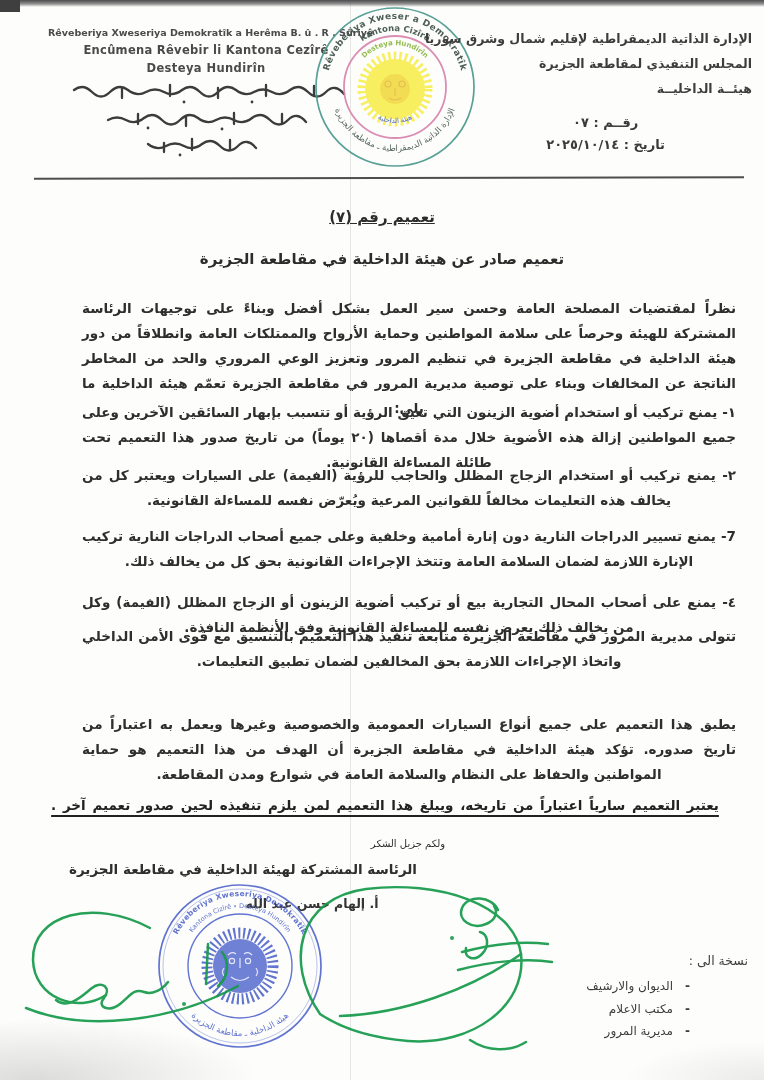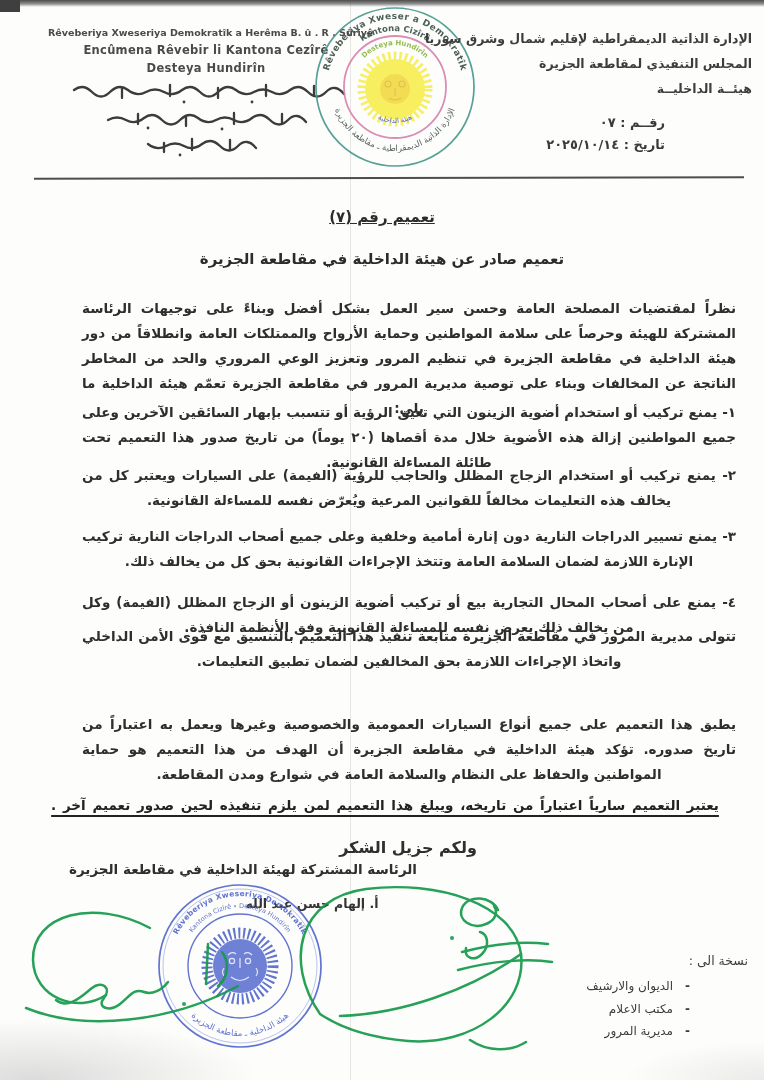--- a/index.html
+++ b/index.html
@@ -15,36 +15,36 @@
   .scan-br{position:absolute;right:0;bottom:0;width:140px;height:40px;
            background:radial-gradient(ellipse at 100% 100%,rgba(120,120,120,.14),rgba(0,0,0,0) 70%);}
   
   .hdr-left{position:absolute;top:24px;left:48px;width:316px;text-align:center;color:#4a4a4a;}
   .hdr-left .l1{font-size:9.5px;font-weight:bold;white-space:nowrap;line-height:17px;}
   .hdr-left .l2{font-size:11.5px;font-weight:bold;white-space:nowrap;line-height:18px;letter-spacing:.3px;}
   .hdr-left .l3{font-size:11.5px;font-weight:bold;white-space:nowrap;line-height:18px;letter-spacing:.4px;}
   .syriac{position:absolute;top:82px;left:52px;}
   .hdr-right{position:absolute;top:26px;right:12px;width:268px;text-align:center;direction:rtl;color:#3d3d3d;}
   .hdr-right .a{font-size:12.5px;font-weight:bold;white-space:nowrap;line-height:25px;text-align:right;}
-  .ref{position:absolute;top:112px;right:99px;direction:rtl;text-align:right;color:#3a3a3a;}
+  .ref{position:absolute;top:112px;right:99px;direction:rtl;text-align:center;color:#3a3a3a;}
   .ref .row{font-size:13px;font-weight:bold;line-height:22px;white-space:nowrap;}
   .hdr-stamp{position:absolute;top:4px;left:312px;opacity:.93;}
   .divider{position:absolute;top:177px;left:34px;right:20px;height:2px;background:#4e4e4e;transform:rotate(-.12deg);}
   
   .t1{position:absolute;top:208px;left:0;right:0;text-align:center;direction:rtl;
       font-size:15px;font-weight:bold;color:#2c2c2c;text-decoration:underline;}
   .t2{position:absolute;top:250px;left:0;right:0;text-align:center;direction:rtl;
       font-size:15px;font-weight:bold;color:#2c2c2c;}
   .para{position:absolute;right:28px;left:34px;direction:rtl;text-align:justify;text-align-last:center;
         font-size:13.5px;font-weight:bold;line-height:25px;color:#2e2e2e;margin-left:48px;}
   .validity{position:absolute;top:797px;right:28px;left:34px;direction:rtl;text-align:center;
         font-size:13.5px;font-weight:bold;color:#222;
         text-decoration:underline;text-underline-offset:5px;text-decoration-thickness:1.5px;word-spacing:2px;}
   .thanks{position:absolute;top:838px;left:308px;width:200px;text-align:center;direction:rtl;
-        font-size:16px;font-weight:bold;}
+        font-size:10px;font-weight:normal;}
   .copres{position:absolute;top:861px;left:68px;width:350px;text-align:center;direction:rtl;
         font-size:13.5px;font-weight:bold;white-space:nowrap;}
   .name-r{position:absolute;top:896px;left:222px;width:180px;text-align:center;direction:rtl;
         font-size:12.5px;font-weight:bold;color:#343434;}
   .name-l{position:absolute;top:894px;left:24px;width:136px;text-align:center;direction:rtl;
         font-size:12.5px;font-weight:bold;color:#343434;}
   .bottom-stamp{position:absolute;top:878px;left:152px;opacity:.9;}
   .green-sig{position:absolute;top:0;left:0;pointer-events:none;}
   
   .copies-label{position:absolute;top:953px;right:16px;direction:rtl;font-size:12.5px;color:#3c3c3c;white-space:nowrap;}
@@ -141,21 +141,21 @@
   </div>
 
   <div class="divider"></div>
 
   <div class="t1">تعميم رقم (٧)</div>
   <div class="t2">تعميم صادر عن هيئة الداخلية في مقاطعة الجزيرة</div>
 
   <div class="para" style="top:296px">نظراً لمقتضيات المصلحة العامة وحسن سير العمل بشكل أفضل وبناءً على توجيهات الرئاسة المشتركة للهيئة وحرصاً على سلامة المواطنين وحماية الأرواح والممتلكات العامة وانطلاقاً من دور هيئة الداخلية في مقاطعة الجزيرة في تنظيم المرور وتعزيز الوعي المروري والحد من المخاطر الناتجة عن المخالفات وبناء على توصية مديرية المرور في مقاطعة الجزيرة تعمّم هيئة الداخلية ما يلي:</div>
   <div class="para" style="top:400px">١- يمنع تركيب أو استخدام أضوية الزينون التي تعيق الرؤية أو تتسبب بإبهار السائقين الآخرين وعلى جميع المواطنين إزالة هذه الأضوية خلال مدة أقصاها (٢٠ يوماً) من تاريخ صدور هذا التعميم تحت طائلة المساءلة القانونية.</div>
   <div class="para" style="top:463px">٢- يمنع تركيب أو استخدام الزجاج المظلل والحاجب للرؤية (الفيمة) على السيارات ويعتبر كل من يخالف هذه التعليمات مخالفاً للقوانين المرعية ويُعرّض نفسه للمساءلة القانونية.</div>
-  <div class="para" style="top:524px">٣- يمنع تسيير الدراجات النارية دون إنارة أمامية وخلفية وعلى جميع أصحاب الدراجات النارية تركيب الإنارة اللازمة لضمان السلامة العامة وتتخذ الإجراءات القانونية بحق كل من يخالف ذلك.</div>
+  <div class="para" style="top:524px">7- يمنع تسيير الدراجات النارية دون إنارة أمامية وخلفية وعلى جميع أصحاب الدراجات النارية تركيب الإنارة اللازمة لضمان السلامة العامة وتتخذ الإجراءات القانونية بحق كل من يخالف ذلك.</div>
   <div class="para" style="top:590px">٤- يمنع على أصحاب المحال التجارية بيع أو تركيب أضوية الزينون أو الزجاج المظلل (الفيمة) وكل من يخالف ذلك يعرض نفسه للمساءلة القانونية وفق الأنظمة النافذة.</div>
   <div class="para" style="top:624px">تتولى مديرية المرور في مقاطعة الجزيرة متابعة تنفيذ هذا التعميم بالتنسيق مع قوى الأمن الداخلي واتخاذ الإجراءات اللازمة بحق المخالفين لضمان تطبيق التعليمات.</div>
   <div class="para" style="top:712px">يطبق هذا التعميم على جميع أنواع السيارات العمومية والخصوصية وغيرها ويعمل به اعتباراً من تاريخ صدوره. تؤكد هيئة الداخلية في مقاطعة الجزيرة أن الهدف من هذا التعميم هو حماية المواطنين والحفاظ على النظام والسلامة العامة في شوارع ومدن المقاطعة.</div>
   <div class="validity">يعتبر التعميم سارياً اعتباراً من تاريخه، ويبلغ هذا التعميم لمن يلزم تنفيذه لحين صدور تعميم آخر .</div>
   <div class="thanks">ولكم جزيل الشكر</div>
   <div class="copres">الرئاسة المشتركة لهيئة الداخلية في مقاطعة الجزيرة</div>
 
   <div class="name-r">أ. إلهام حسن عبد الله</div>
 
   <div class="bottom-stamp">

